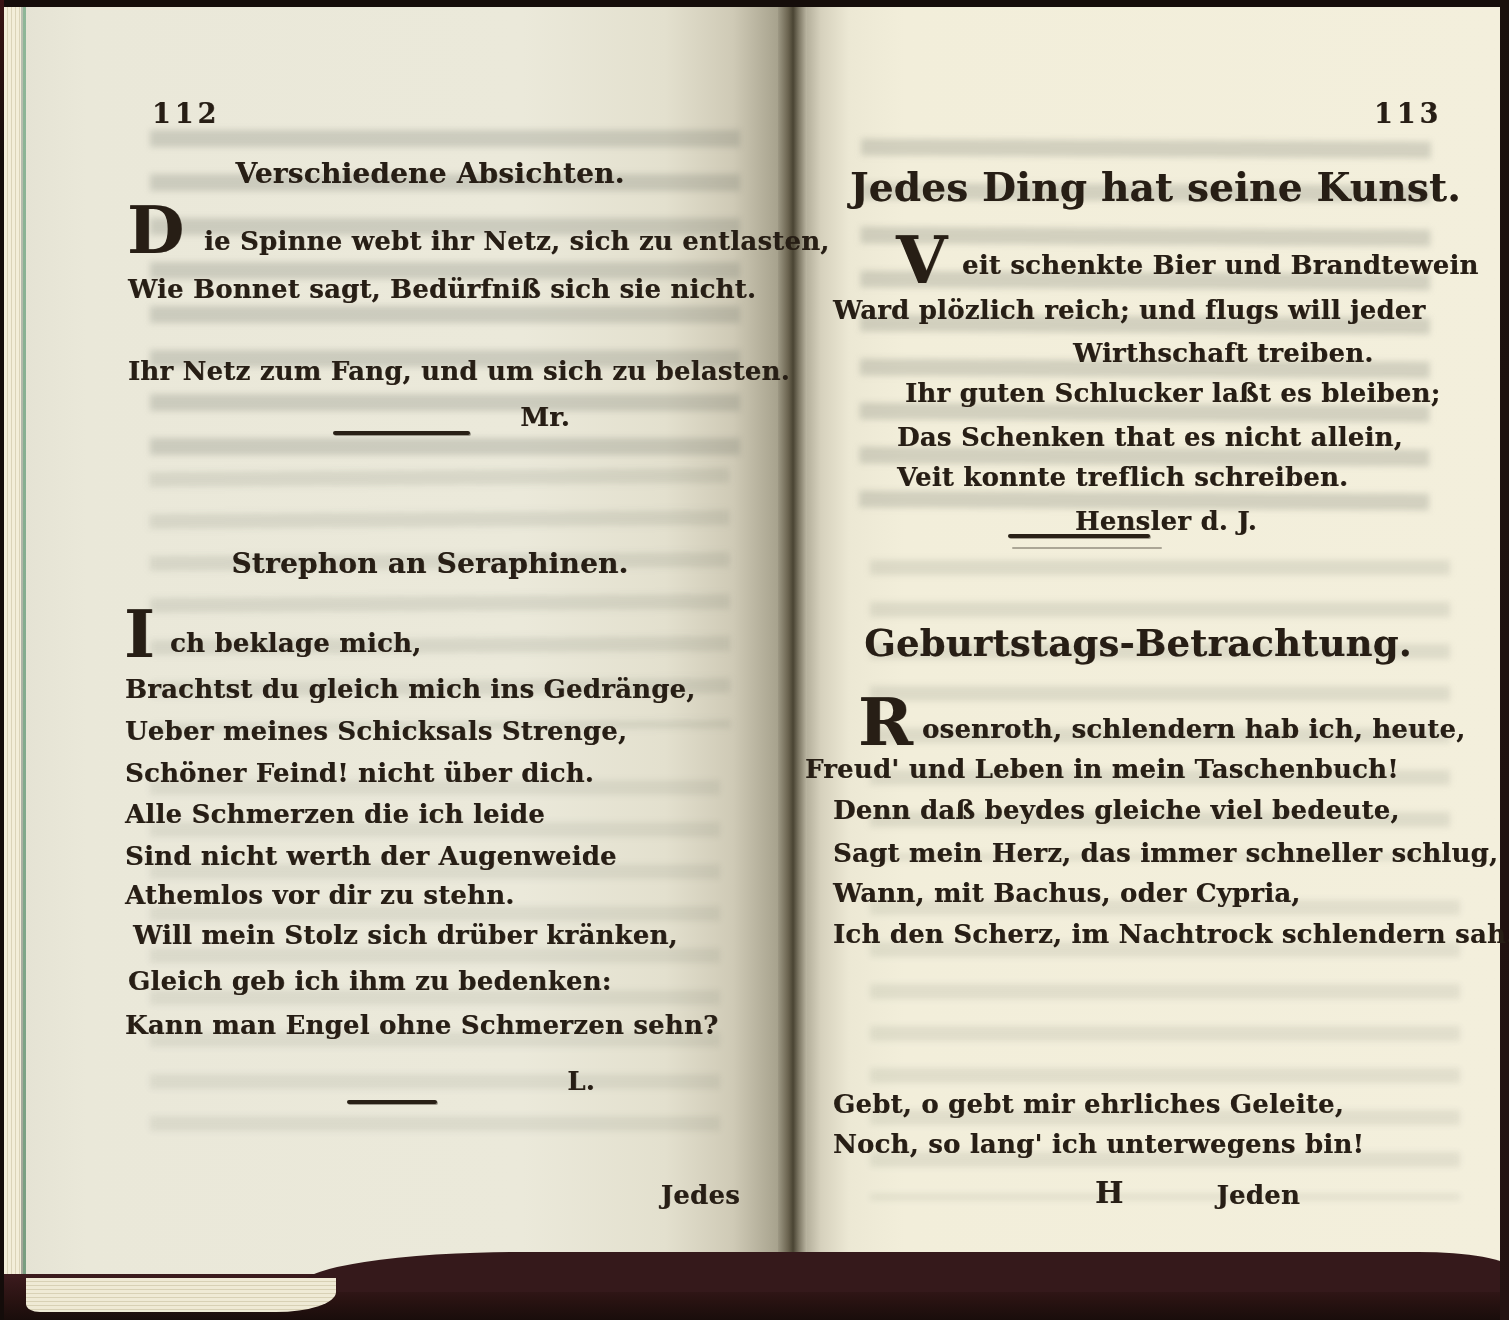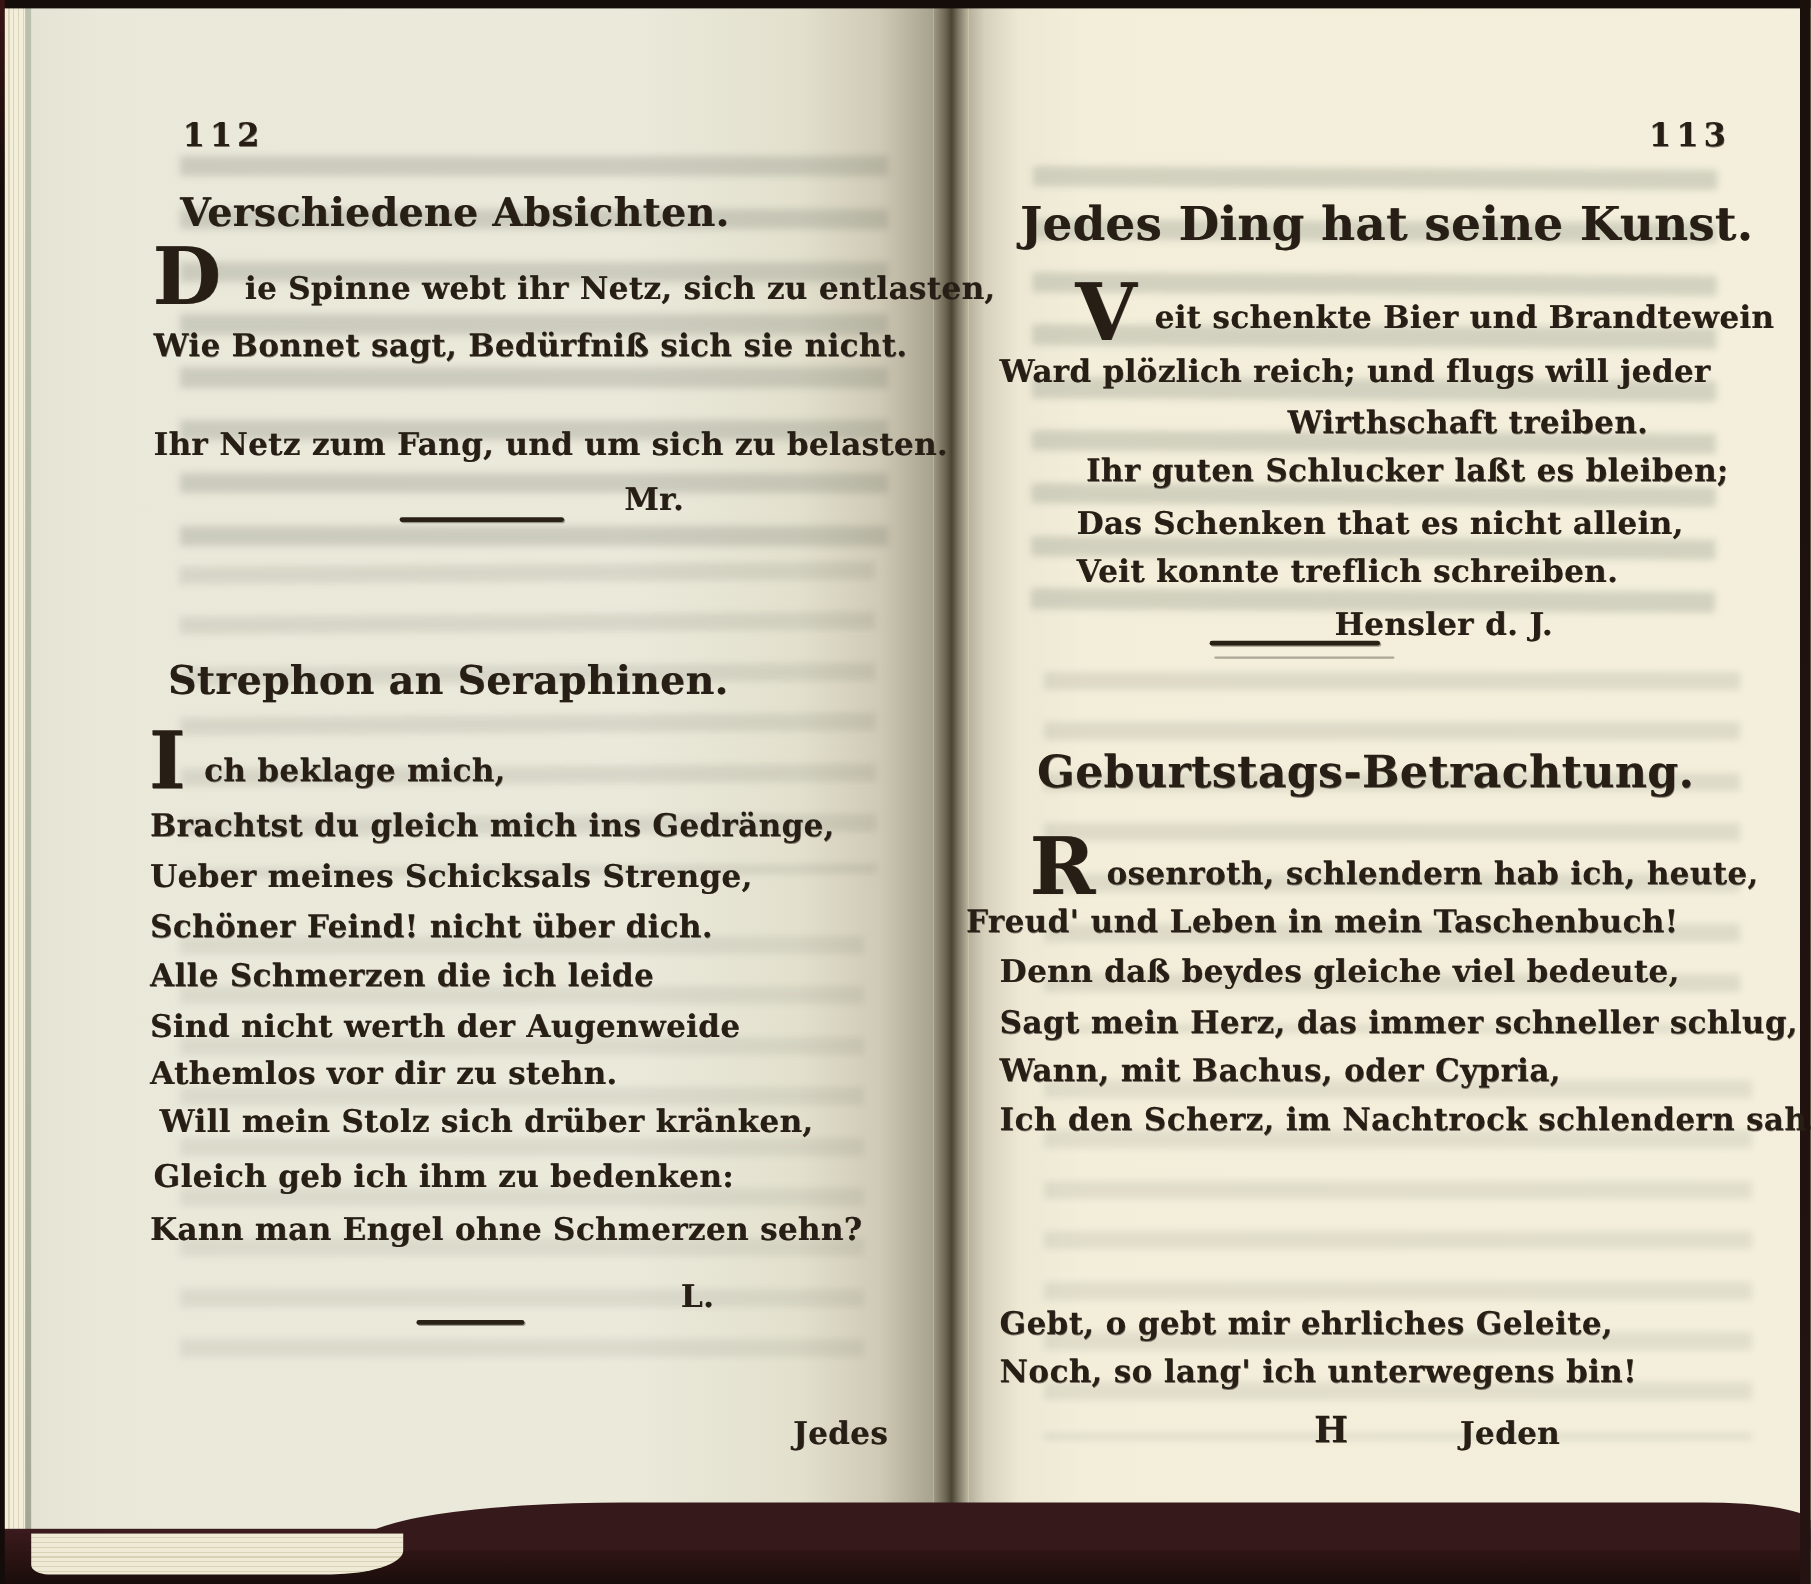--- a/index.html
+++ b/index.html
@@ -1,18 +1,18 @@
 <!DOCTYPE html>
 <html><head>
 <meta charset="utf-8">
 <style>
   html,body { margin:0; padding:0; background:#0d0806; }
   .scan {
     position:relative; width:1509px; height:1320px; overflow:hidden;
-    background:#fef9c3;
+    background:#22c55e;
     font-family:"DejaVu Serif", serif;
   }
   
   .edge-top    { position:absolute; left:0; top:0; width:1509px; height:7px; background:#150d0a; }
   .edge-right  { position:absolute; right:0; top:0; width:9px; height:1320px; background:linear-gradient(180deg,#1a100c,#241312); }
   .edge-left   { position:absolute; left:0; top:0; width:4px; height:1320px; background:linear-gradient(180deg,#3a1414,#140c0a 12%,#140c0a); }
   .fore-edge {
     position:absolute; left:4px; top:4px; width:19px; height:1308px;
     background:repeating-linear-gradient(90deg,#f3eed9 0px,#f3eed9 3px,#d9d2b6 3px,#ddd6bb 4px);
   }
@@ -52,21 +52,21 @@
   }
   .bleed.strong { background:repeating-linear-gradient(180deg, rgba(95,102,92,0.22) 0 17px, rgba(95,102,92,0) 17px 44px); }
   
   .txt {
     position:absolute; white-space:nowrap;
     font-weight:700; font-size:26px; line-height:1;
     color:#271e15; letter-spacing:0.2px;
     text-shadow:0.4px 0.4px 0.3px rgba(39,30,21,0.55);
   }
   .pageno { font-size:27px; letter-spacing:4px; }
-  .title { font-size:33px; text-align:left; }
+  .title { font-size:28px; text-align:center; }
   .title-big { font-size:39px; text-align:center; }
   .dropcap { font-size:66px; line-height:0.8; }
   .sig { text-align:right; }
   .rule { position:absolute; background:#2920166; background:#292016; height:4px; border-radius:2px;
           box-shadow:1px 1px 0 rgba(41,32,22,0.4); }
   .rule.faint { height:2px; opacity:0.35; box-shadow:none; }
 </style>
 </head>
 <body>
 
@@ -121,21 +121,21 @@
   <div class="txt pageno" style="left:1374px; top:100px;">113</div>
 
   <div class="txt title-big" style="left:850px; top:168px; width:580px;">Jedes Ding hat seine Kunst.</div>
   <div class="txt dropcap" style="left:896px; top:234px;">V</div>
   <div class="txt" style="left:962px; top:252px;">eit schenkte Bier und Brandtewein</div>
   <div class="txt" style="left:833px; top:297px;">Ward plözlich reich; und flugs will jeder</div>
   <div class="txt" style="left:1073px; top:340px;">Wirthschaft treiben.</div>
   <div class="txt" style="left:905px; top:380px;">Ihr guten Schlucker laßt es bleiben;</div>
   <div class="txt" style="left:897px; top:424px;">Das Schenken that es nicht allein,</div>
   <div class="txt" style="left:897px; top:464px;">Veit konnte treflich schreiben.</div>
-  <div class="txt sig" style="left:1112px; top:508px; width:180px;">Hensler d. J.</div>
+  <div class="txt sig" style="left:1075px; top:508px; width:180px;">Hensler d. J.</div>
   <div class="rule" style="left:1008px; top:534px; width:142px;"></div>
   <div class="rule faint" style="left:1012px; top:547px; width:150px;"></div>
 
   <div class="txt title-big" style="left:848px; top:625px; width:580px; font-size:37px;">Geburtstags-Betrachtung.</div>
   <div class="txt dropcap" style="left:858px; top:696px;">R</div>
   <div class="txt" style="left:922px; top:716px;">osenroth, schlendern hab ich, heute,</div>
   <div class="txt" style="left:805px; top:756px;">Freud' und Leben in mein Taschenbuch!</div>
   <div class="txt" style="left:833px; top:797px;">Denn daß beydes gleiche viel bedeute,</div>
   <div class="txt" style="left:833px; top:840px;">Sagt mein Herz, das immer schneller schlug,</div>
   <div class="txt" style="left:833px; top:880px;">Wann, mit Bachus, oder Cypria,</div>

